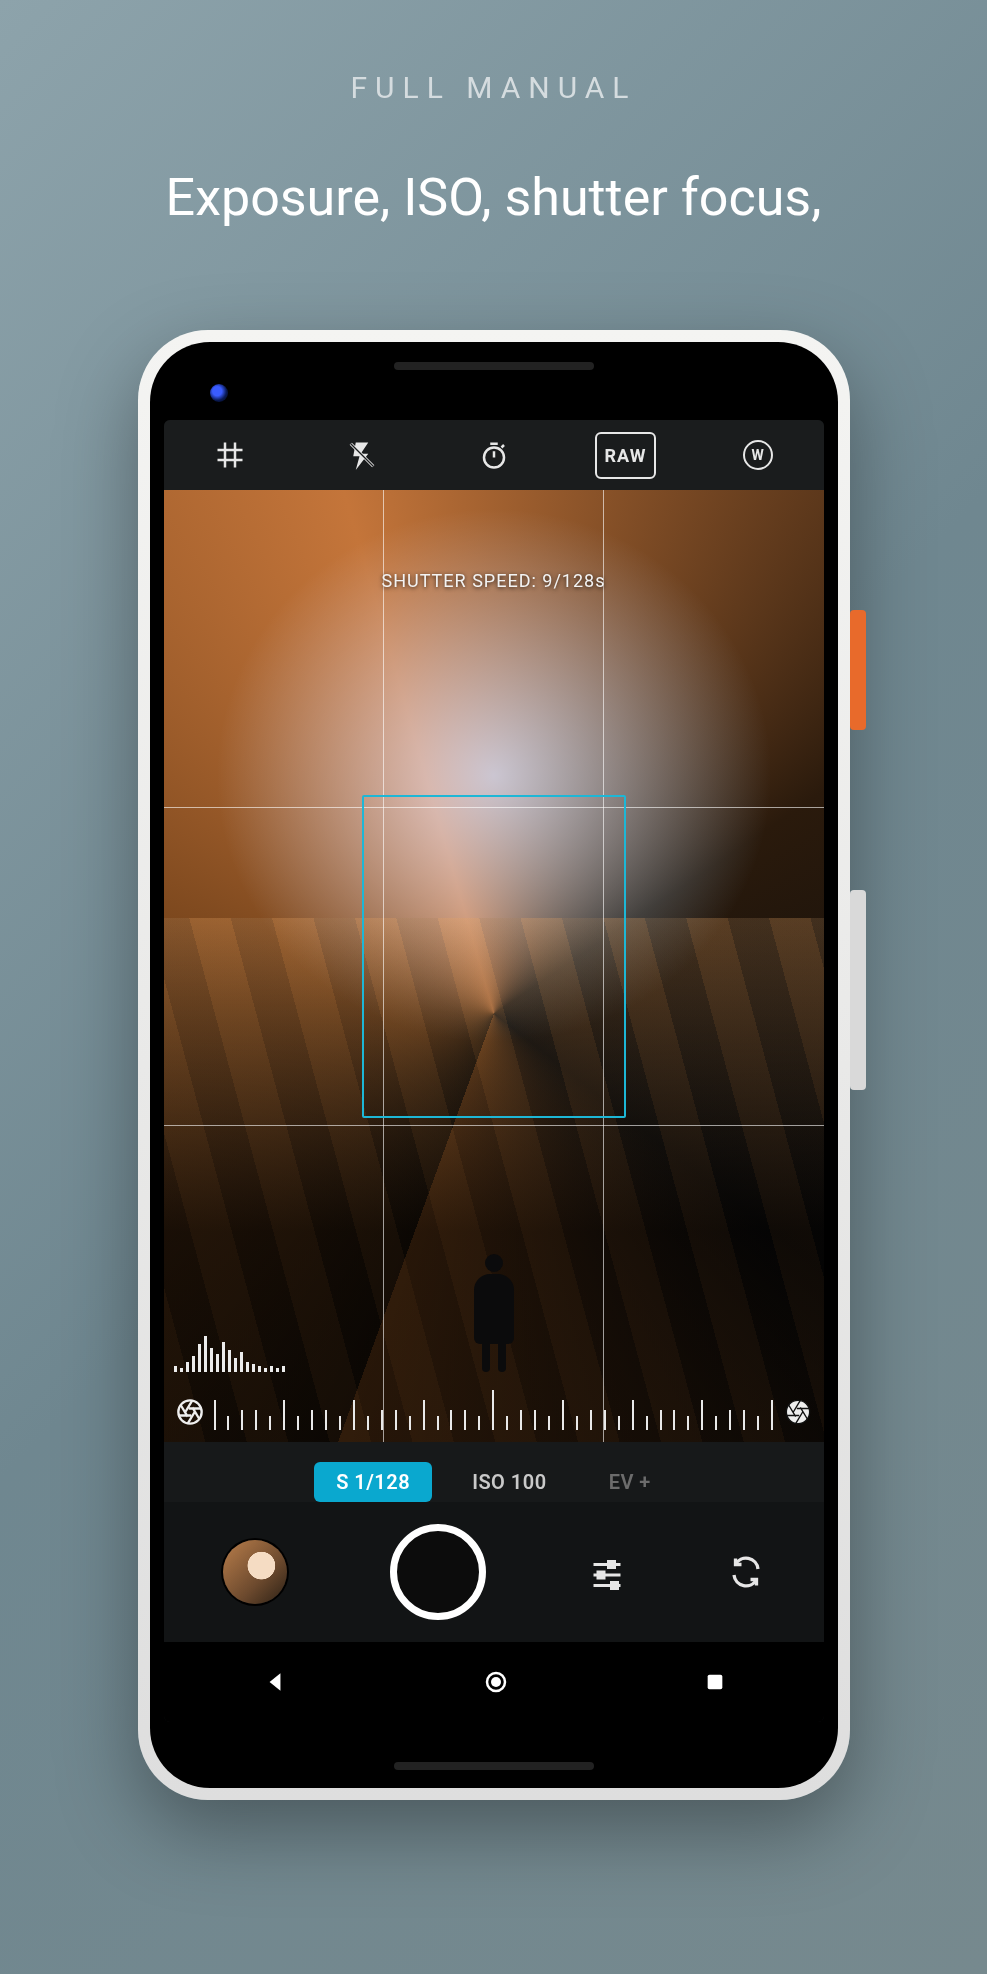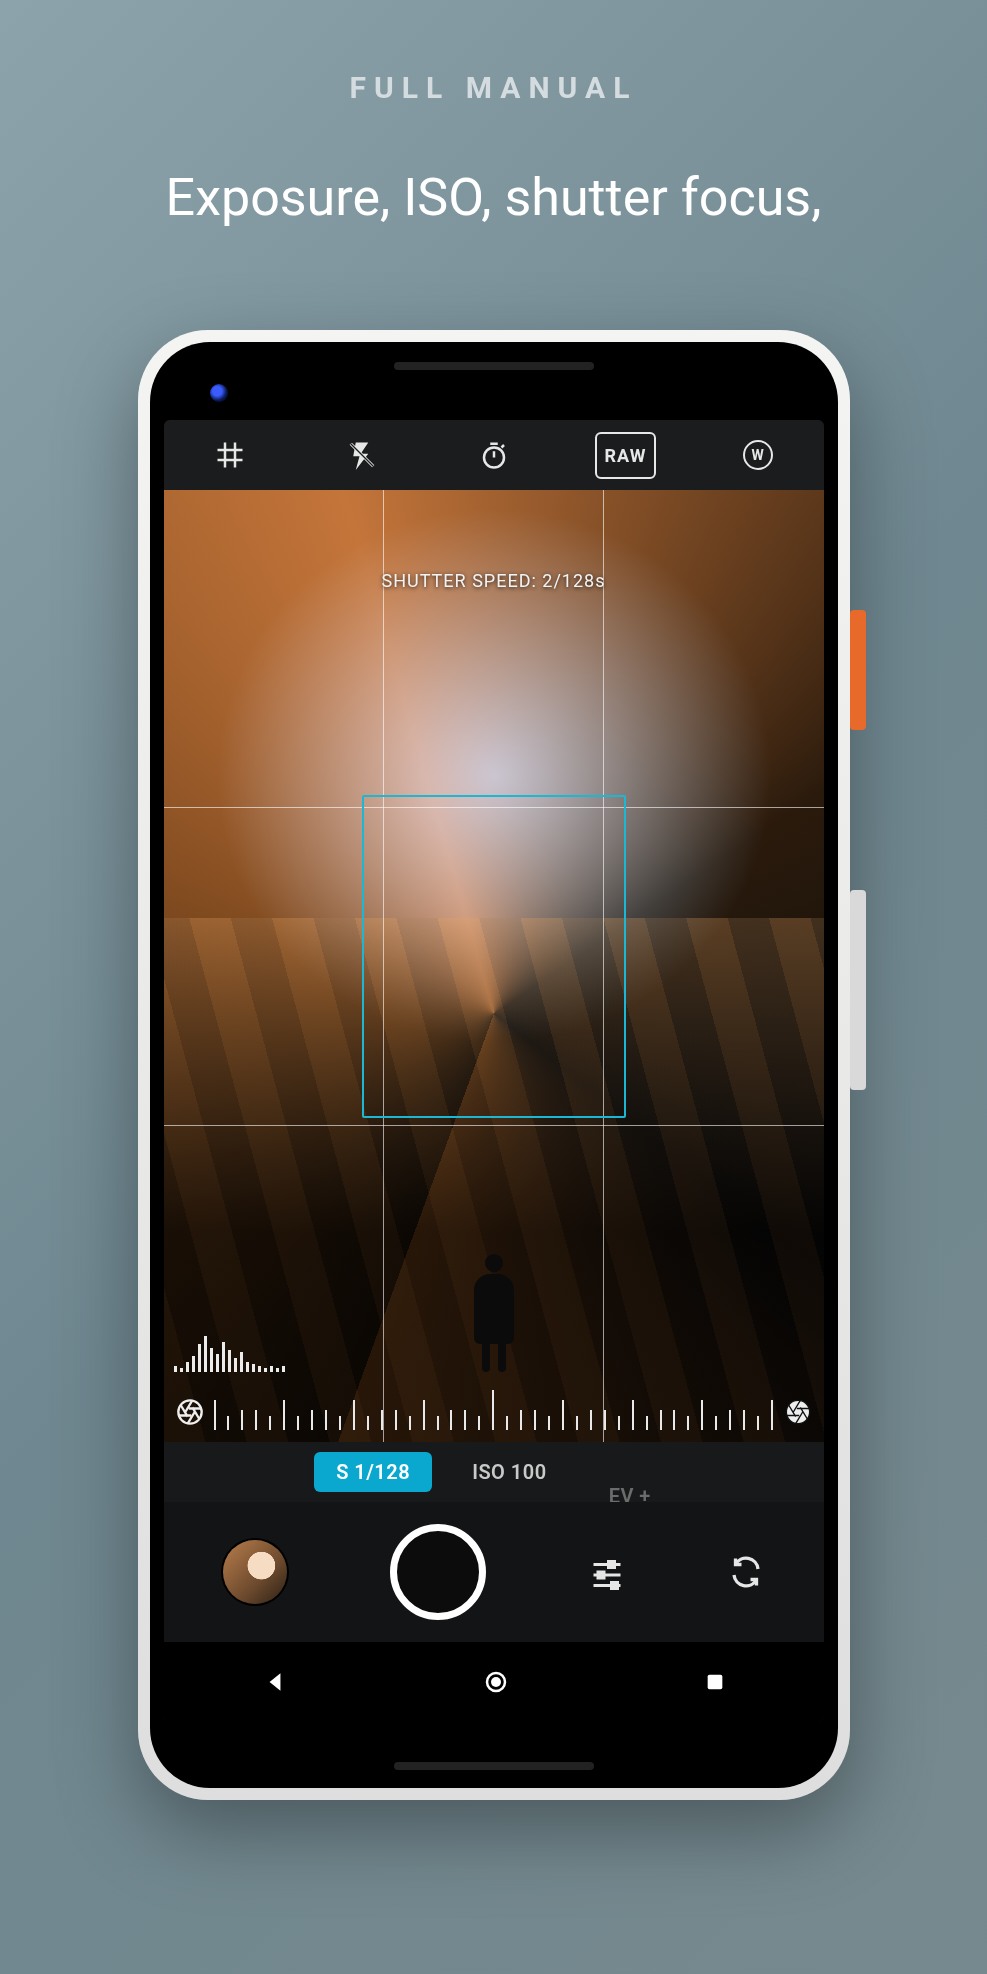--- a/index.html
+++ b/index.html
@@ -13,21 +13,21 @@
   }
   .promo {
     position: absolute;
     top: 70px;
     width: 100%;
     text-align: center;
   }
   .promo-eyebrow {
     letter-spacing: 8px;
     font-size: 30px;
-    font-weight: 700;
+    font-weight: 400;
     color: #d5dcdf;
   }
   .promo-headline {
     margin-top: 60px;
     font-size: 52px;
     line-height: 1.25;
     font-weight: 400;
     color: #ffffff;
   }
 
@@ -193,21 +193,21 @@
   }
   .tick-s{height:14px;}
   .tick-m{height:20px;}
   .tick-l{height:30px;}
   .tick-active{height:40px;background:#16b8dd;width:3px;}
 
   
   .mode-row {
     height: 60px;
     background:#17191a;
-    display:flex; align-items:center; justify-content:center;
+    display:flex; align-items:flex-end; justify-content:center;
     gap: 18px;
     font-size: 20px;
     color:#c9c9c9;
   }
   .chip {
     padding: 8px 22px;
     border-radius: 6px;
     font-weight:600;
     letter-spacing: .5px;
     cursor:pointer;
@@ -303,21 +303,21 @@
       <div class="viewfinder">
         <div class="vf-floor"></div>
 
         <div class="grid-line grid-v1"></div>
         <div class="grid-line grid-v2"></div>
         <div class="grid-line grid-h1"></div>
         <div class="grid-line grid-h2"></div>
 
         <div class="focus-rect"></div>
 
-        <div class="shutter-label">SHUTTER SPEED: 2/128s</div>
+        <div class="shutter-label">SHUTTER SPEED: 9/128s</div>
 
         <div class="histogram" id="histogram">
             <span style="height: 6px;"></span>
             <span style="height: 4px;"></span>
             <span style="height: 10px;"></span>
             <span style="height: 16px;"></span>
             <span style="height: 28px;"></span>
             <span style="height: 36px;"></span>
             <span style="height: 24px;"></span>
             <span style="height: 18px;"></span>

